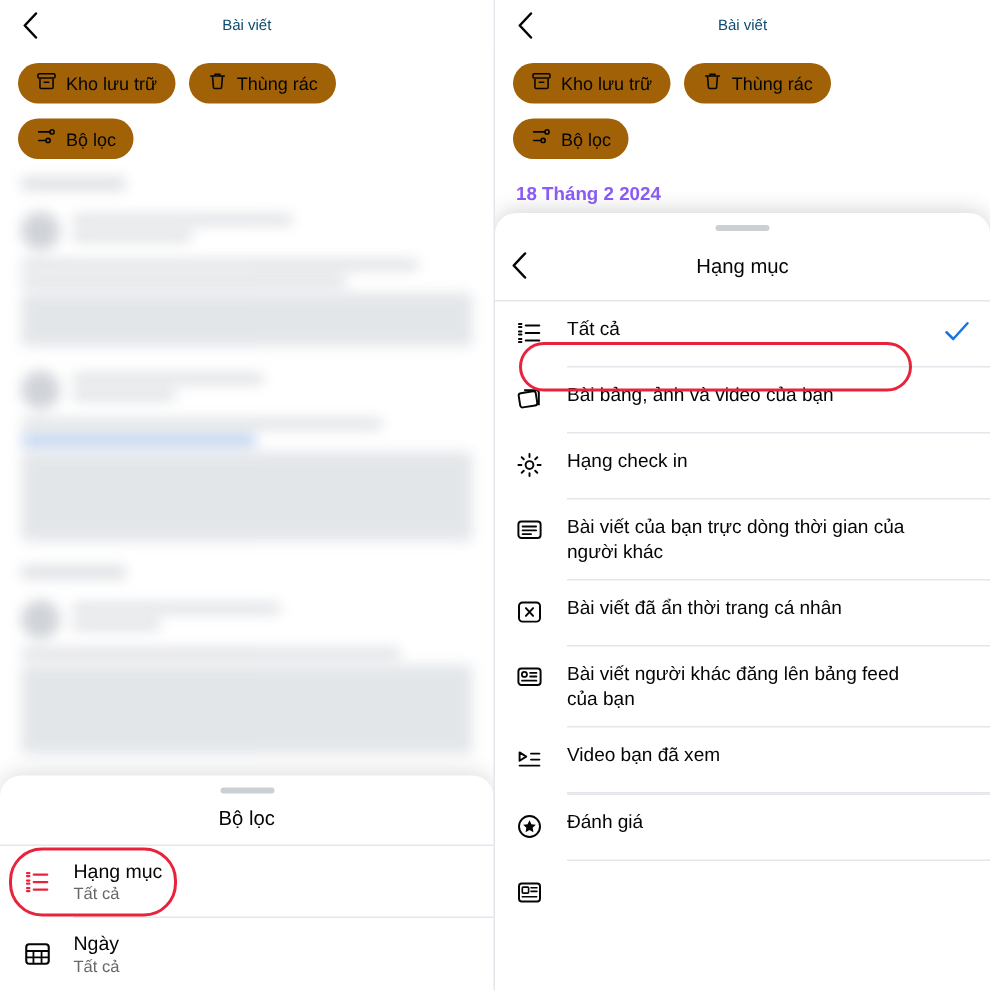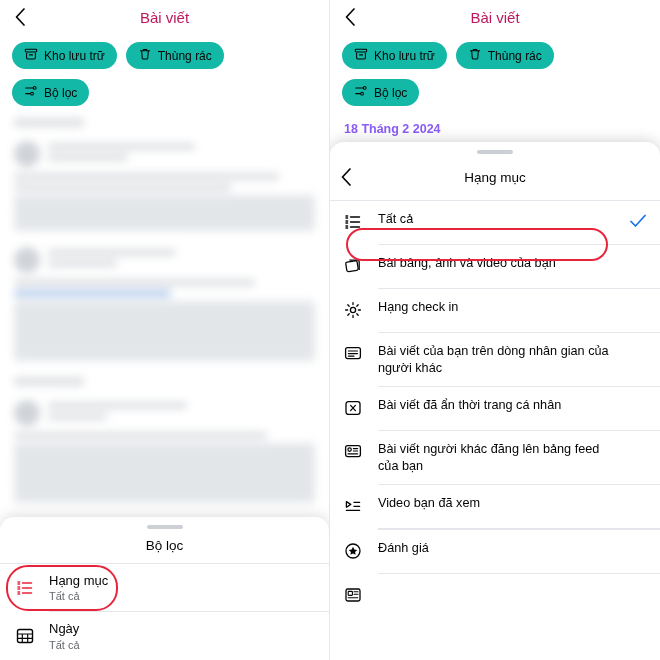--- a/index.html
+++ b/index.html
@@ -16,28 +16,28 @@
   
   .topbar {
     height: 34px; display: flex; align-items: center;
     position: relative; background: #fff;
   }
   .topbar .back {
     position: absolute; left: 10px; top: 50%; transform: translateY(-50%);
     width: 20px; height: 20px; display: flex; align-items: center; justify-content: center;
   }
   .topbar .title {
-    width: 100%; text-align: center; font-size: 15px; color: #be185d; font-weight: 400;
+    width: 100%; text-align: center; font-size: 10px; color: #0c4a6e; font-weight: 400;
   }
 
   
   .chiprow { display: flex; gap: 9px; padding: 8px 12px 0 12px; }
   .chip {
     display: inline-flex; align-items: center; gap: 6px;
-    background: #14b8a6; border-radius: 16px;
+    background: #a16207; border-radius: 16px;
     height: 27px; padding: 0 12px;
     font-size: 12px; color: #050505; white-space: nowrap;
   }
   .chip svg { flex: none; }
 
   
   .feedwrap { position: relative; margin-top: 12px; }
   .blurred { filter: blur(4.2px); opacity: .85; }
   .sk-date { height: 9px; width: 70px; background: #d9dbdf; border-radius: 3px; margin: 6px 14px 8px; }
   .sk-card { padding: 6px 14px 10px; }
@@ -324,21 +324,21 @@
       </div>
       <div class="msep"></div>
 
       <div class="mrow">
         <span class="ico">
           <svg width="20" height="20" viewBox="0 0 20 20">
               <rect x="2.6" y="3.6" width="14.8" height="11" rx="2" fill="none" stroke="#050505" stroke-width="1.3"></rect>
               <path d="M5.4 7h9M5.4 9.6h9M5.4 12.1h5.6" stroke="#050505" stroke-width="1.2" stroke-linecap="round"></path>
             </svg>
         </span>
-        <span class="label">Bài viết của bạn trên dòng nhân gian của người khác</span>
+        <span class="label">Bài viết của bạn trực dòng thời gian của người khác</span>
         <span class="check"></span>
       </div>
       <div class="msep"></div>
 
       <div class="mrow">
         <span class="ico">
           <svg width="20" height="20" viewBox="0 0 20 20">
               <rect x="3" y="3.6" width="14" height="12.8" rx="2.4" fill="none" stroke="#050505" stroke-width="1.3"></rect>
               <path d="M7.6 7.4l4.8 5.2M12.4 7.4l-4.8 5.2" stroke="#050505" stroke-width="1.3" stroke-linecap="round"></path>
             </svg>

